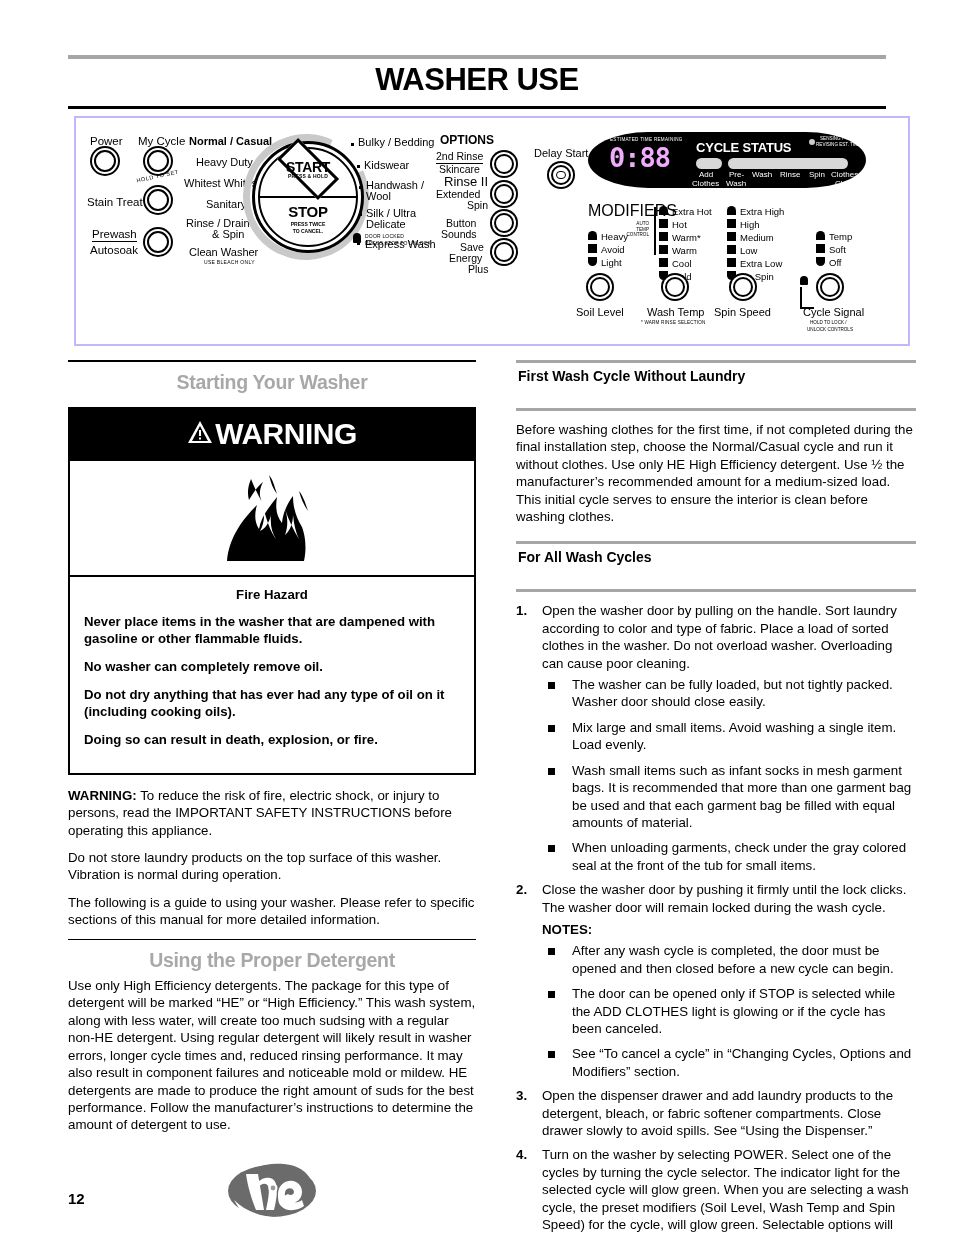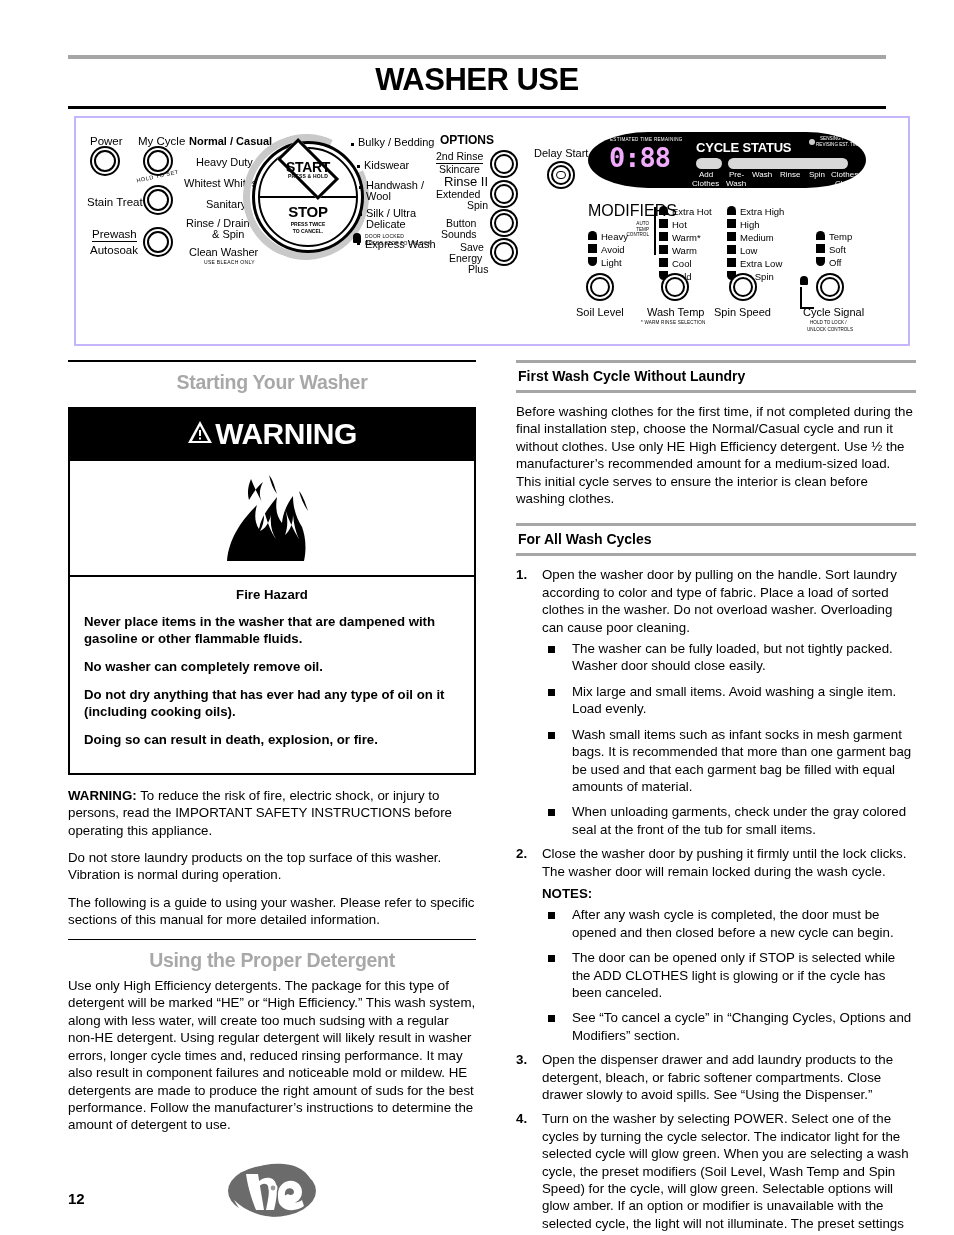--- a/index.html
+++ b/index.html
@@ -107,21 +107,21 @@
   p.body { font-size: 13.3px; line-height: 1.31; margin: 0 0 9px; }
   .col-left p.body { margin-bottom: 10px; }
 
   .he-wrap { text-align: center; margin-top: 26px; }
   .he-cap { text-align: center; font-size: 12.6px; font-style: italic; margin-top: 12px; }
 
   
   .sec-band { margin-bottom: 10px; }
   .sec-band .rule-gray-thick:first-child { margin-bottom: 0; }
   .sec-title {
-    font-size: 14px; font-weight: bold; padding: 5px 2px 6px;
+    font-size: 14px; font-weight: bold; padding: 5px 2px 24px;
   }
 
   ol.steps { margin: 0; padding: 0; list-style: none; }
   ol.steps > li {
     position: relative; padding-left: 26px; font-size: 13.3px; line-height: 1.31;
     margin-bottom: 7px;
   }
   ol.steps > li > .num {
     position: absolute; left: 0; top: 0; font-weight: bold; width: 20px;
   }

